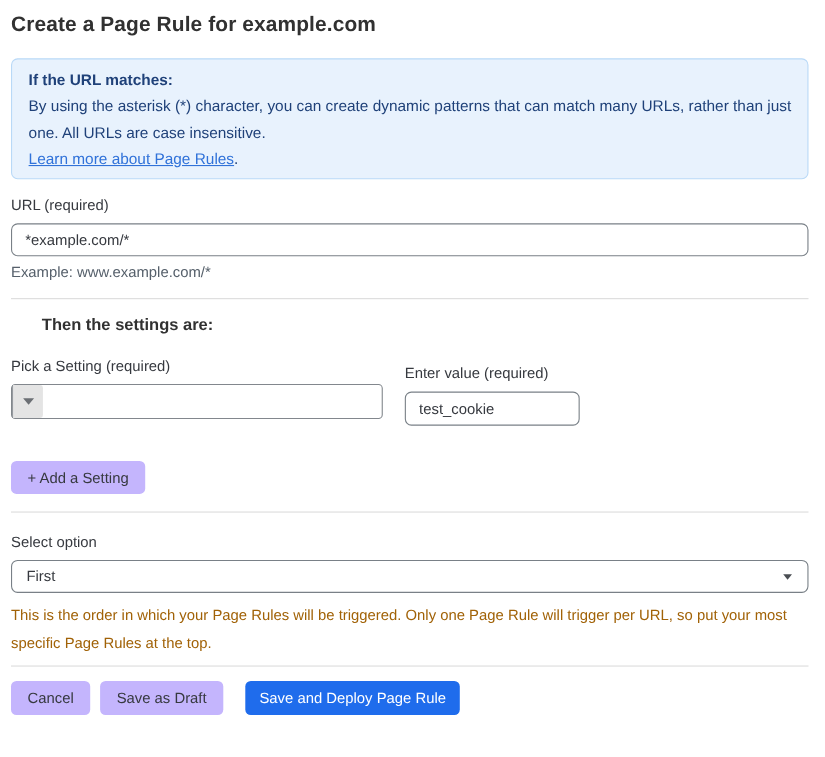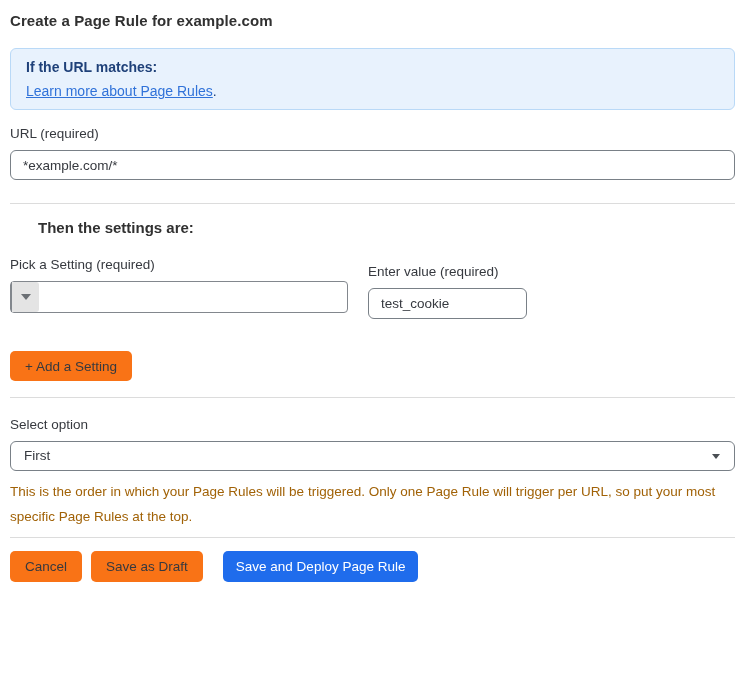--- a/index.html
+++ b/index.html
@@ -7,21 +7,21 @@
   body {
     width: 750px;
     height: 688px;
     font-family: "Liberation Sans", sans-serif;
     color: #36393f;
     overflow: hidden;
   }
   .container { padding: 12px 15px 13px 10px; }
 
   h1.page-title {
-    font-size: 15px;
+    font-size: 19px;
     font-weight: bold;
     color: #313131;
     margin-bottom: 19px;
     letter-spacing: 0.1px;
   }
 
   .info-box {
     background: #e8f2fd;
     border: 1px solid #b9d9f7;
     border-radius: 6px;
@@ -116,21 +116,21 @@
     border-right: 5px solid transparent;
     border-top: 6px solid #6b6f74;
   }
 
   .value-input { width: 159px; height: 31px; }
 
   .btn {
     font-family: "Liberation Sans", sans-serif;
     font-size: 13.5px;
     color: #36393f;
-    background: #f97316;
+    background: #c4b5fd;
     border: none;
     border-radius: 5px;
     height: 31px;
     padding: 0 15px;
     cursor: pointer;
   }
   .add-setting-btn { margin-top: 32px; height: 30px; }
 
   h2.order-heading { margin-top: 17px; }
   .order-label { margin-top: 19px; }
@@ -183,25 +183,27 @@
 </style>
 </head>
 <body>
 
 <div class="container">
 
   <h1 class="page-title">Create a Page Rule for example.com</h1>
 
   <div class="info-box">
     <div class="info-heading">If the URL matches:</div>
+    <div class="info-body">By using the asterisk (*) character, you can create dynamic patterns that can match many URLs, rather than just one. All URLs are case insensitive.</div>
     <div class="info-link-line"><a class="info-link">Learn more about Page Rules</a><span class="info-link-suffix">.</span></div>
   </div>
 
   <div class="field-label">URL (required)</div>
   <input class="text-input url-input" type="text" value="*example.com/*" style="">
+  <div class="hint-text">Example: www.example.com/*</div>
 
   <hr class="divider">
 
   <h2 class="section-heading">Then the settings are:</h2>
 
   <div class="settings-row">
     <div class="settings-col-left">
       <div class="field-label">Pick a Setting (required)</div>
       <div class="select-box">
         <div class="select-arrow-cell">

